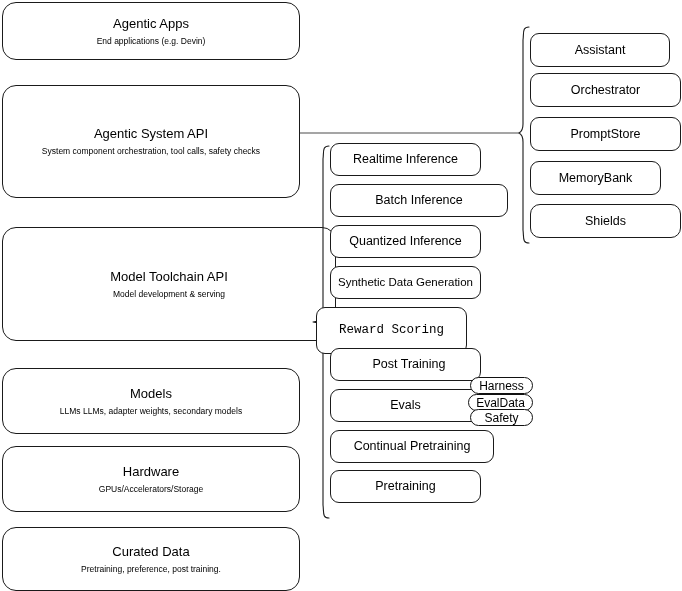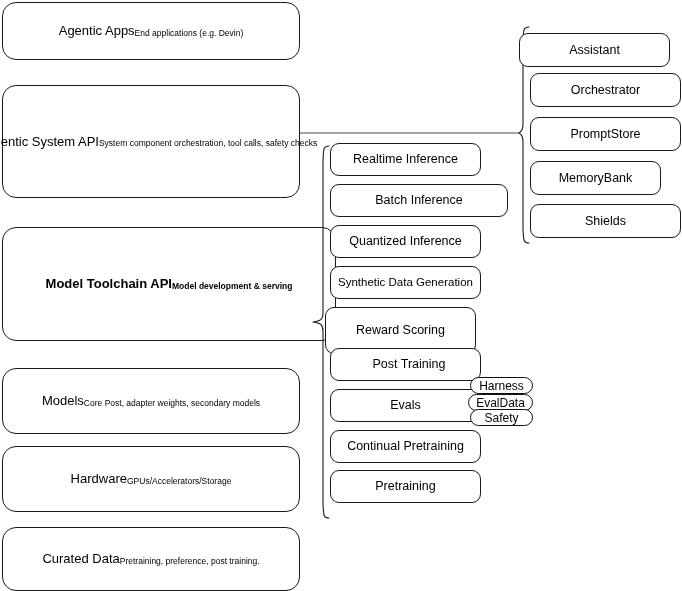--- a/index.html
+++ b/index.html
@@ -22,21 +22,21 @@
   }
 
   
   .box {
     position: absolute;
     box-sizing: border-box;
     border: 1px solid #1a1a1a;
     border-radius: 12px;
     background: #ffffff;
     display: flex;
-    flex-direction: row;
+    flex-direction: column;
     align-items: center;
     justify-content: center;
     text-align: center;
     padding: 2px 6px;
   }
   .box .title {
     font-size: 13px;
     line-height: 16px;
     color: #000000;
     white-space: nowrap;
@@ -131,28 +131,28 @@
   <div class="box layer-box" style="left:2px; top:2px; width:298px; height:58px;">
     <div class="title">Agentic Apps</div>
     <div class="subtitle">End applications (e.g. Devin)</div>
   </div>
 
   <div class="box layer-box" style="left:2px; top:85px; width:298px; height:113px;">
     <div class="title">Agentic System API</div>
     <div class="subtitle">System component orchestration, tool calls, safety checks</div>
   </div>
 
-  <div class="box layer-box" style="left:2px; top:227px; width:334px; height:114px;font-weight:bold;">
+  <div class="box layer-box" style="left:2px; top:227px; width:334px; height:114px;">
     <div class="title">Model Toolchain API</div>
     <div class="subtitle">Model development &amp; serving</div>
   </div>
 
   <div class="box layer-box" style="left:2px; top:368px; width:298px; height:66px;">
     <div class="title">Models</div>
-    <div class="subtitle">Core Post, adapter weights, secondary models</div>
+    <div class="subtitle">LLMs LLMs, adapter weights, secondary models</div>
   </div>
 
   <div class="box layer-box" style="left:2px; top:446px; width:298px; height:66px;">
     <div class="title">Hardware</div>
     <div class="subtitle">GPUs/Accelerators/Storage</div>
   </div>
 
   <div class="box layer-box" style="left:2px; top:527px; width:298px; height:64px;">
     <div class="title">Curated Data</div>
     <div class="subtitle">Pretraining, preference, post training.</div>
@@ -163,55 +163,55 @@
   </div>
   <div class="box item-box" style="left:330px; top:184px; width:178px; height:33px; z-index:4;">
     <div class="title">Batch Inference</div>
   </div>
   <div class="box item-box" style="left:330px; top:225px; width:151px; height:33px; z-index:4;">
     <div class="title">Quantized Inference</div>
   </div>
   <div class="box item-box" style="left:330px; top:266px; width:151px; height:33px; z-index:4;">
     <div class="title" style="font-size:11.5px;">Synthetic Data Generation</div>
   </div>
-  <div class="box item-box" style="left:325px; top:307px; width:151px; height:47px; z-index:4;">
+  <div class="box item-box" style="left:316px; top:307px; width:151px; height:47px; z-index:4;font-family:Liberation Mono, monospace;">
     <div class="title">Reward Scoring</div>
   </div>
   <div class="box item-box" style="left:330px; top:348px; width:151px; height:33px; z-index:4;padding-left:13px;">
     <div class="title">Post Training</div>
   </div>
   <div class="box item-box" style="left:330px; top:389px; width:151px; height:33px; z-index:4;">
     <div class="title">Evals</div>
   </div>
-  <div class="box item-box" style="left:330px; top:430px; width:151px; height:33px; z-index:4;">
+  <div class="box item-box" style="left:330px; top:430px; width:164px; height:33px; z-index:4;">
     <div class="title">Continual Pretraining</div>
   </div>
   <div class="box item-box" style="left:330px; top:470px; width:151px; height:33px; z-index:4;">
     <div class="title">Pretraining</div>
   </div>
 
   <div class="pill" style="left:470px; top:377px; width:63px; height:17px;">
     <span>Harness</span>
   </div>
   <div class="pill" style="left:468px; top:394px; width:65px; height:17px;">
     <span>EvalData</span>
   </div>
   <div class="pill" style="left:470px; top:409px; width:63px; height:17px;">
     <span>Safety</span>
   </div>
 
-  <div class="box item-box" style="left:519px; top:33px; width:151px; height:34px; z-index:4;">
+  <div class="box item-box" style="left:530px; top:33px; width:140px; height:34px; z-index:4;">
     <div class="title">Assistant</div>
   </div>
   <div class="box item-box" style="left:530px; top:73px; width:151px; height:34px; z-index:4;">
     <div class="title">Orchestrator</div>
   </div>
   <div class="box item-box" style="left:530px; top:117px; width:151px; height:34px; z-index:4;">
     <div class="title">PromptStore</div>
   </div>
   <div class="box item-box" style="left:530px; top:161px; width:131px; height:34px; z-index:4;">
     <div class="title">MemoryBank</div>
   </div>
-  <div class="box item-box" style="left:530px; top:204px; width:151px; height:34px; z-index:4;">
+  <div class="box item-box" style="left:530px; top:204px; width:151px; height:34px; z-index:4;border-radius:10px;">
     <div class="title">Shields</div>
   </div>
 
 </div>
 
 </body></html>

